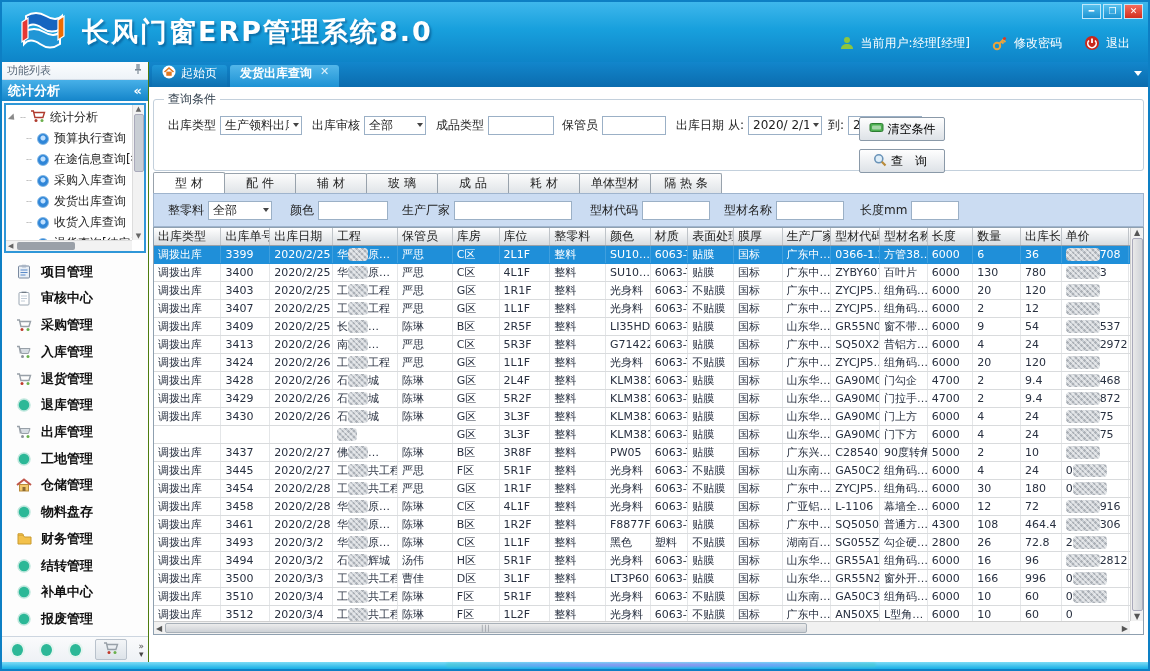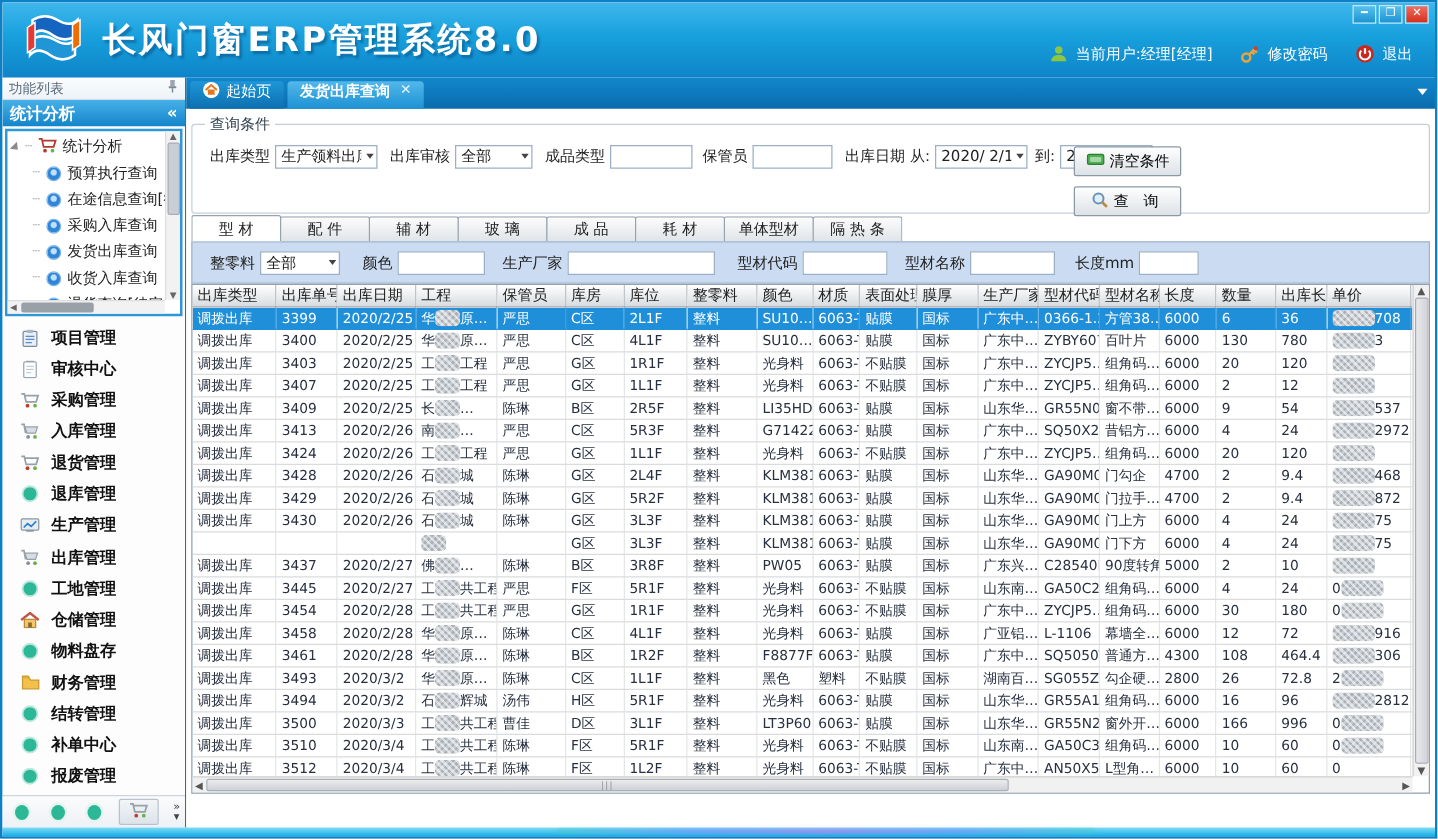--- a/index.html
+++ b/index.html
@@ -275,30 +275,20 @@
             <span class="mi">
               <svg width="14" height="14" viewBox="0 0 14 14">
                 <circle cx="7" cy="7" r="6" fill="#2cb897"></circle>
                 <circle cx="7" cy="7" r="6" fill="none" stroke="#bfe7dd" stroke-width="1.5"></circle>
               </svg>
             </span>
             <span>退库管理</span>
           </div>
           <div class="menu-item">
             <span class="mi">
-              <svg width="16" height="12" viewBox="0 0 16 12">
-                <rect x="1" y="1" width="14" height="9" rx="1" fill="#e8edf2" stroke="#8a96a2"></rect>
-                <path d="M3 8 L6 5 L9 7 L13 3" fill="none" stroke="#2f7fd0" stroke-width="1.4"></path>
-                <rect x="5" y="10" width="6" height="1.4" fill="#8a96a2"></rect>
-              </svg>
-            </span>
-            <span>生产管理</span>
-          </div>
-          <div class="menu-item">
-            <span class="mi">
               <svg width="16" height="14" viewBox="0 0 16 14">
                 <path d="M4 3.5h10l-1.6 5H5.5z" fill="#d7dde3" stroke="#98a0a8"></path>
                 <path d="M1 1.5h2.2l1.3 7" fill="none" stroke="#98a0a8" stroke-width="1.4"></path>
                 <circle cx="6.5" cy="11.5" r="1.5" fill="#8a9098"></circle>
                 <circle cx="12" cy="11.5" r="1.5" fill="#6ab04c"></circle>
               </svg>
             </span>
             <span>出库管理</span>
           </div>
           <div class="menu-item">

